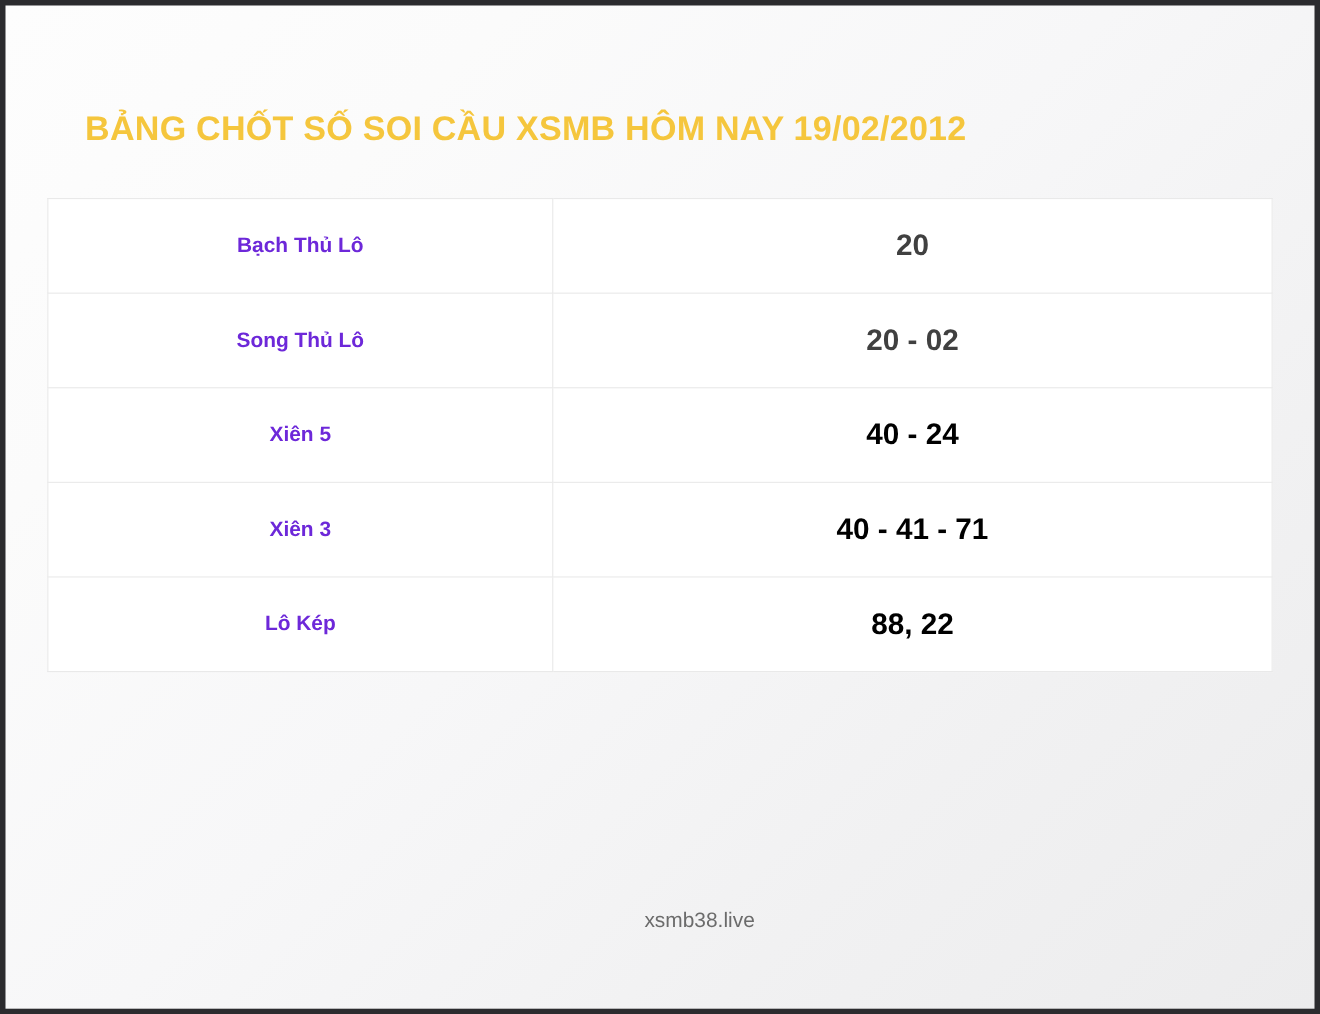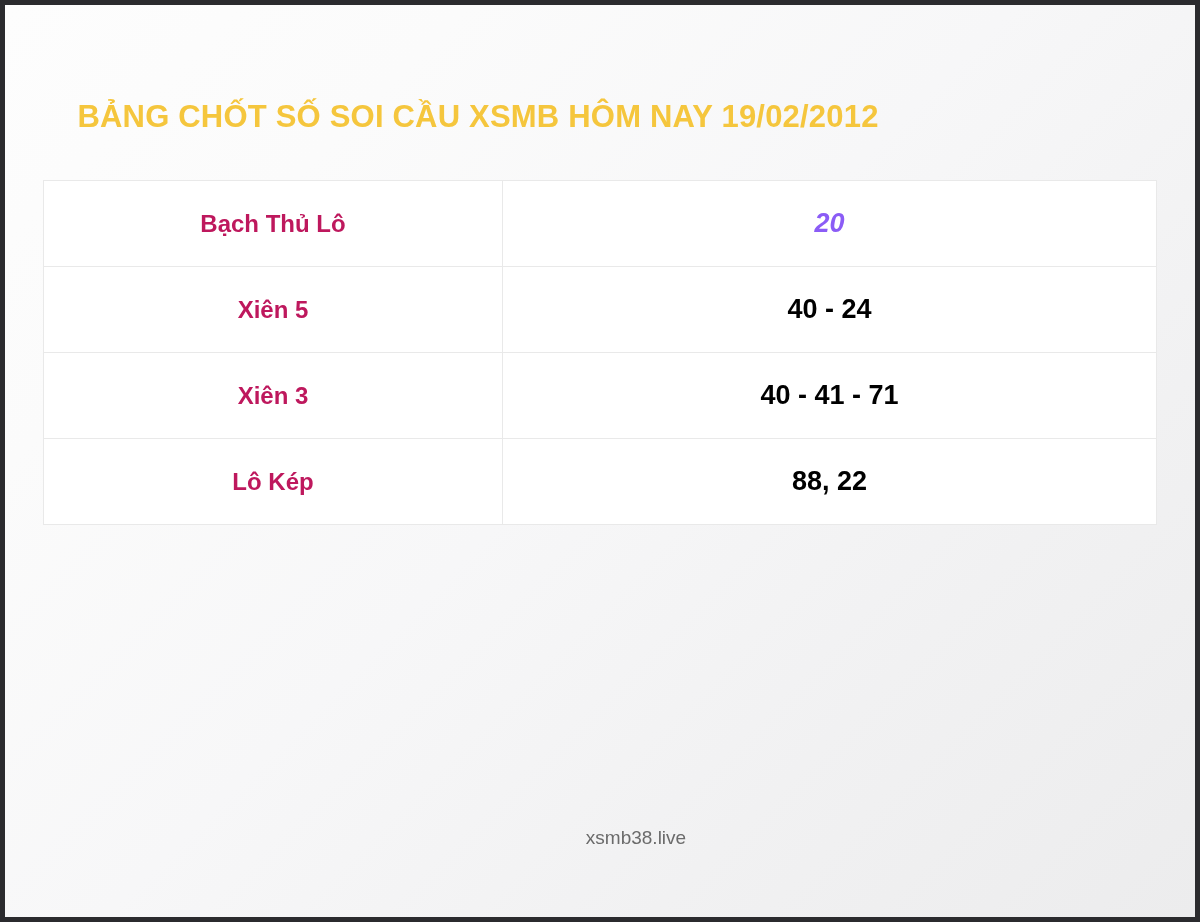--- a/index.html
+++ b/index.html
@@ -62,34 +62,33 @@
   #result-table td {
     border: 1px solid #e9e9e9;
     background: #ffffff;
     text-align: center;
     vertical-align: middle;
     padding: 0 6px;
   }
 
   td.label-cell {
     width: 446px;
-    color: #be185d;
-    font-size: 24px;
+    color: #6d28d9;
+    font-size: 19px;
     font-weight: bold;
   }
 
   td.value-cell {
     color: #000000;
     font-size: 27px;
     font-weight: bold;
   }
 
   td.value-cell.highlight {
-    color: #8b5cf6;
-    font-style: italic;
+    color: #404040;
   }
 
   #site-credit {
     position: absolute;
     left: 0;
     top: 822px;
     width: 1190px;
     text-align: center;
     color: #6b6b6b;
     font-size: 19px;
@@ -104,20 +103,24 @@
 
   <div id="page-title">BẢNG CHỐT SỐ SOI CẦU XSMB HÔM NAY 19/02/2012</div>
 
   <table id="result-table">
     <tbody>
         <tr>
           <td class="label-cell">Bạch Thủ Lô</td>
           <td class="value-cell highlight">20</td>
         </tr>
         <tr>
+          <td class="label-cell">Song Thủ Lô</td>
+          <td class="value-cell highlight">20 - 02</td>
+        </tr>
+        <tr>
           <td class="label-cell">Xiên 5</td>
           <td class="value-cell">40 - 24</td>
         </tr>
         <tr>
           <td class="label-cell">Xiên 3</td>
           <td class="value-cell">40 - 41 - 71</td>
         </tr>
         <tr>
           <td class="label-cell">Lô Kép</td>
           <td class="value-cell">88, 22</td>

